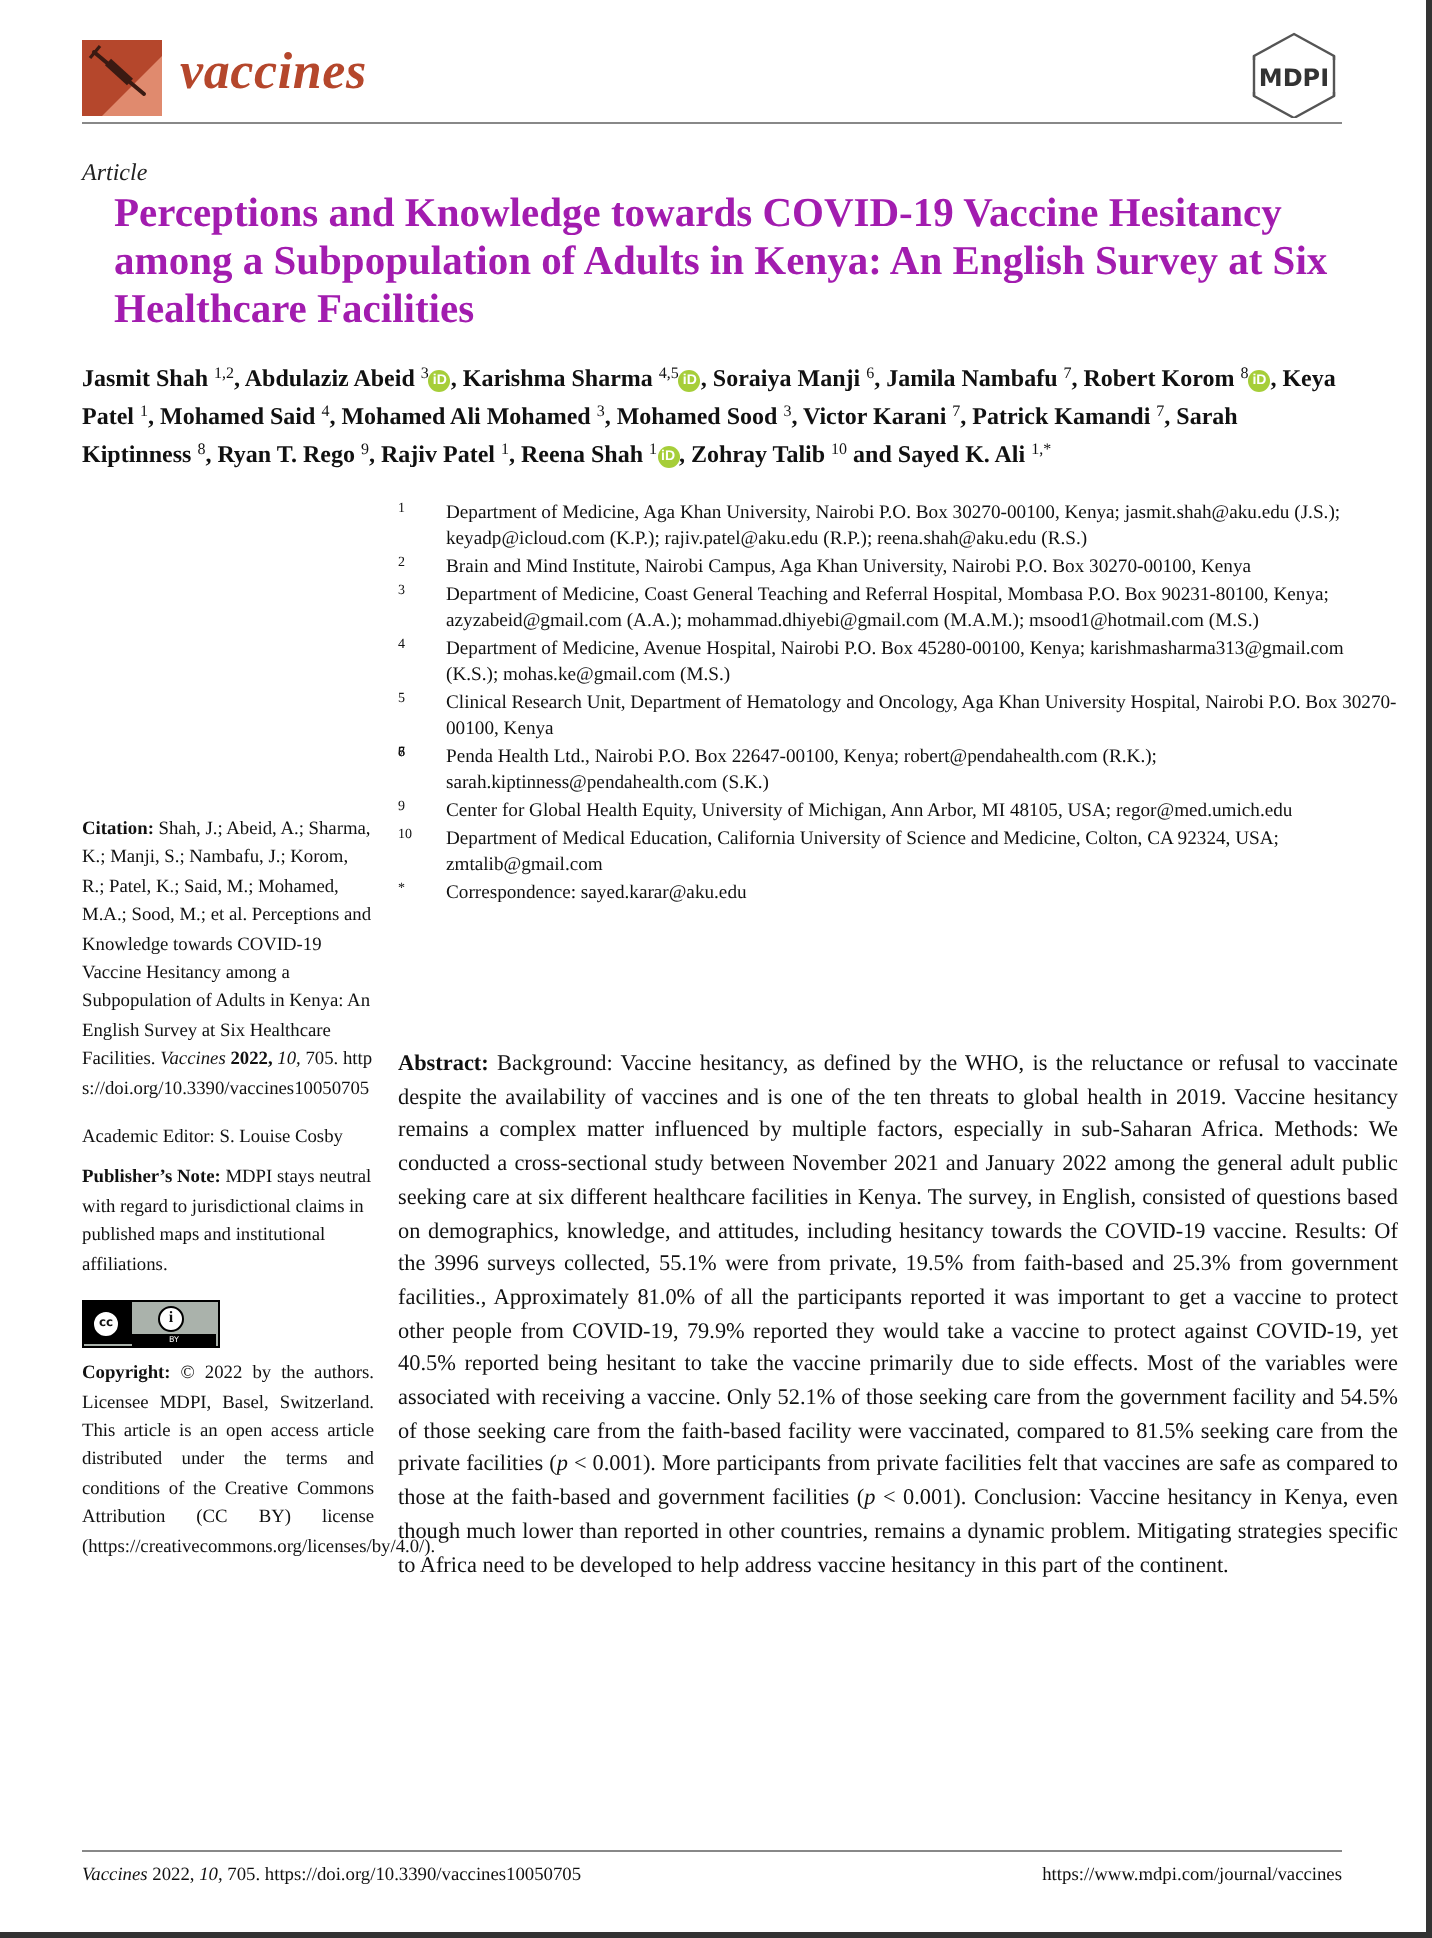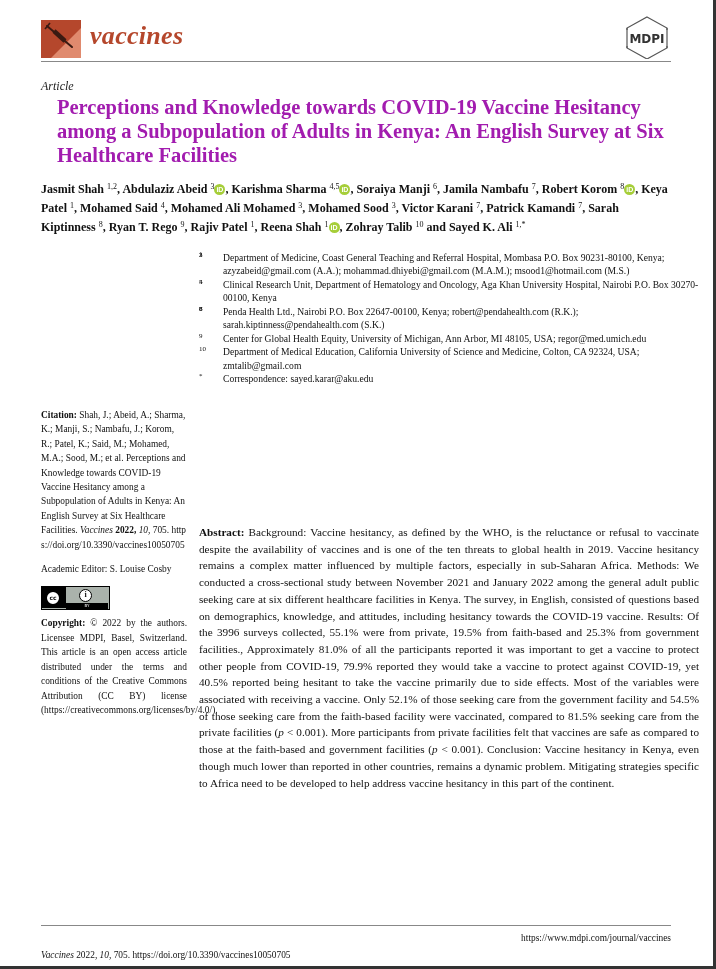--- a/index.html
+++ b/index.html
@@ -62,21 +62,21 @@
   .cc-badge .bylbl { position: absolute; left: 24px; bottom: 0; width: 42px; height: 6px; background: #000; color: #fff; font-family: "DejaVu Sans", sans-serif; font-size: 4px; text-align: center; line-height: 6px; }
   .copyright { text-align: justify; }
 
   
   .abstract { position: absolute; left: 199px; top: 524px; width: 500px; font-family: "Liberation Serif", serif; font-size: 11.2px; line-height: 16.7px; text-align: justify; color: #111; }
   .abstract b, .keywords b { font-weight: bold; }
   .keywords { position: absolute; left: 199px; top: 822px; width: 500px; font-family: "Liberation Serif", serif; font-size: 11.2px; color: #111; }
 
   
   .footer-line { position: absolute; left: 41px; top: 925px; width: 630px; border-top: 1px solid #888; }
-  .footer-left { position: absolute; left: 41px; top: 933px; font-family: "Liberation Serif", serif; font-size: 9.4px; color: #111; margin-top: 17px; }
+  .footer-left { position: absolute; left: 41px; top: 933px; font-family: "Liberation Serif", serif; font-size: 9.4px; color: #111; }
   .footer-right { position: absolute; right: 42px; top: 933px; font-family: "Liberation Serif", serif; font-size: 9.4px; color: #111; }
   i { font-style: italic; }
 </style>
 </head>
 <body>
 
 <div class="page">
 
   <div class="hdr">
     <div class="logo-box">
@@ -103,44 +103,48 @@
       </svg>
     </div>
   </div>
 
   <div class="article-type">Article</div>
   <h1 class="title">Perceptions and Knowledge towards COVID-19 Vaccine Hesitancy among a Subpopulation of Adults in Kenya: An English Survey at Six Healthcare Facilities</h1>
 
   <div class="authors" id="authors"><span>Jasmit Shah</span>&nbsp;<sup>1,2</sup><span>, </span><span>Abdulaziz Abeid</span>&nbsp;<sup>3</sup><span class="orcid">iD</span><span>, </span><span>Karishma Sharma</span>&nbsp;<sup>4,5</sup><span class="orcid">iD</span><span>, </span><span>Soraiya Manji</span>&nbsp;<sup>6</sup><span>, </span><span>Jamila Nambafu</span>&nbsp;<sup>7</sup><span>, </span><span>Robert Korom</span>&nbsp;<sup>8</sup><span class="orcid">iD</span><span>, </span><span>Keya Patel</span>&nbsp;<sup>1</sup><span>, </span><span>Mohamed Said</span>&nbsp;<sup>4</sup><span>, </span><span>Mohamed Ali Mohamed</span>&nbsp;<sup>3</sup><span>, </span><span>Mohamed Sood</span>&nbsp;<sup>3</sup><span>, </span><span>Victor Karani</span>&nbsp;<sup>7</sup><span>, </span><span>Patrick Kamandi</span>&nbsp;<sup>7</sup><span>, </span><span>Sarah Kiptinness</span>&nbsp;<sup>8</sup><span>, </span><span>Ryan T. Rego</span>&nbsp;<sup>9</sup><span>, </span><span>Rajiv Patel</span>&nbsp;<sup>1</sup><span>, </span><span>Reena Shah</span>&nbsp;<sup>1</sup><span class="orcid">iD</span><span>, </span><span>Zohray Talib</span>&nbsp;<sup>10</sup><span> and </span><span>Sayed K. Ali</span>&nbsp;<sup>1,*</sup><span></span></div>
 
   <div class="affils">
-    <div class="affil"><span class="num">1</span></div>
-    <div class="affil"><span class="num">2</span></div>
+    <div class="affil"><span class="num">1</span><span>Department of Medicine, Aga Khan University, Nairobi P.O. Box 30270-00100, Kenya; jasmit.shah@aku.edu (J.S.); keyadp@icloud.com (K.P.); rajiv.patel@aku.edu (R.P.); reena.shah@aku.edu (R.S.)</span></div>
+    <div class="affil"><span class="num">2</span><span>Brain and Mind Institute, Nairobi Campus, Aga Khan University, Nairobi P.O. Box 30270-00100, Kenya</span></div>
     <div class="affil"><span class="num">3</span><span>Department of Medicine, Coast General Teaching and Referral Hospital, Mombasa P.O. Box 90231-80100, Kenya; azyzabeid@gmail.com (A.A.); mohammad.dhiyebi@gmail.com (M.A.M.); msood1@hotmail.com (M.S.)</span></div>
-    <div class="affil"><span class="num">4</span></div>
+    <div class="affil"><span class="num">4</span><span>Department of Medicine, Avenue Hospital, Nairobi P.O. Box 45280-00100, Kenya; karishmasharma313@gmail.com (K.S.); mohas.ke@gmail.com (M.S.)</span></div>
     <div class="affil"><span class="num">5</span><span>Clinical Research Unit, Department of Hematology and Oncology, Aga Khan University Hospital, Nairobi P.O. Box 30270-00100, Kenya</span></div>
     <div class="affil"><span class="num">6</span></div>
     <div class="affil"><span class="num">7</span></div>
     <div class="affil"><span class="num">8</span><span>Penda Health Ltd., Nairobi P.O. Box 22647-00100, Kenya; robert@pendahealth.com (R.K.); sarah.kiptinness@pendahealth.com (S.K.)</span></div>
     <div class="affil"><span class="num">9</span><span>Center for Global Health Equity, University of Michigan, Ann Arbor, MI 48105, USA; regor@med.umich.edu</span></div>
     <div class="affil"><span class="num">10</span><span>Department of Medical Education, California University of Science and Medicine, Colton, CA 92324, USA; zmtalib@gmail.com</span></div>
     <div class="affil"><span class="num">*</span><span>Correspondence: sayed.karar@aku.edu</span></div>
   </div>
 
   <div class="leftcol">
     <p class="citation">
       <b>Citation:</b>
       <span>Shah, J.; Abeid, A.; Sharma, K.; Manji, S.; Nambafu, J.; Korom, R.; Patel, K.; Said, M.; Mohamed, M.A.; Sood, M.; et al. Perceptions and Knowledge towards COVID-19 Vaccine Hesitancy among a Subpopulation of Adults in Kenya: An English Survey at Six Healthcare Facilities.</span>
       <i>Vaccines</i>
       <b>2022,</b>
       <i>10,</i>
       <span>705.</span>
       <a style="word-break:break-all;color:#111;text-decoration:none;">https://doi.org/10.3390/vaccines10050705</a>
     </p>
     <p style="margin-top:10px;">Academic Editor: S. Louise Cosby</p>
+    <p>
+      <b>Publisher’s Note:</b>
+      <span>MDPI stays neutral with regard to jurisdictional claims in published maps and institutional affiliations.</span>
+    </p>
     <div class="cc-badge">
       <div class="blk"></div>
       <div class="cc">cc</div>
       <div class="by">i</div>
       <div class="bylbl">BY</div>
     </div>
     <p class="copyright">
       <b>Copyright:</b>
       <span>© 2022 by the authors. Licensee MDPI, Basel, Switzerland. This article is an open access article distributed under the terms and conditions of the Creative Commons Attribution (CC BY) license (https://creativecommons.org/licenses/by/4.0/).</span>
     </p>

